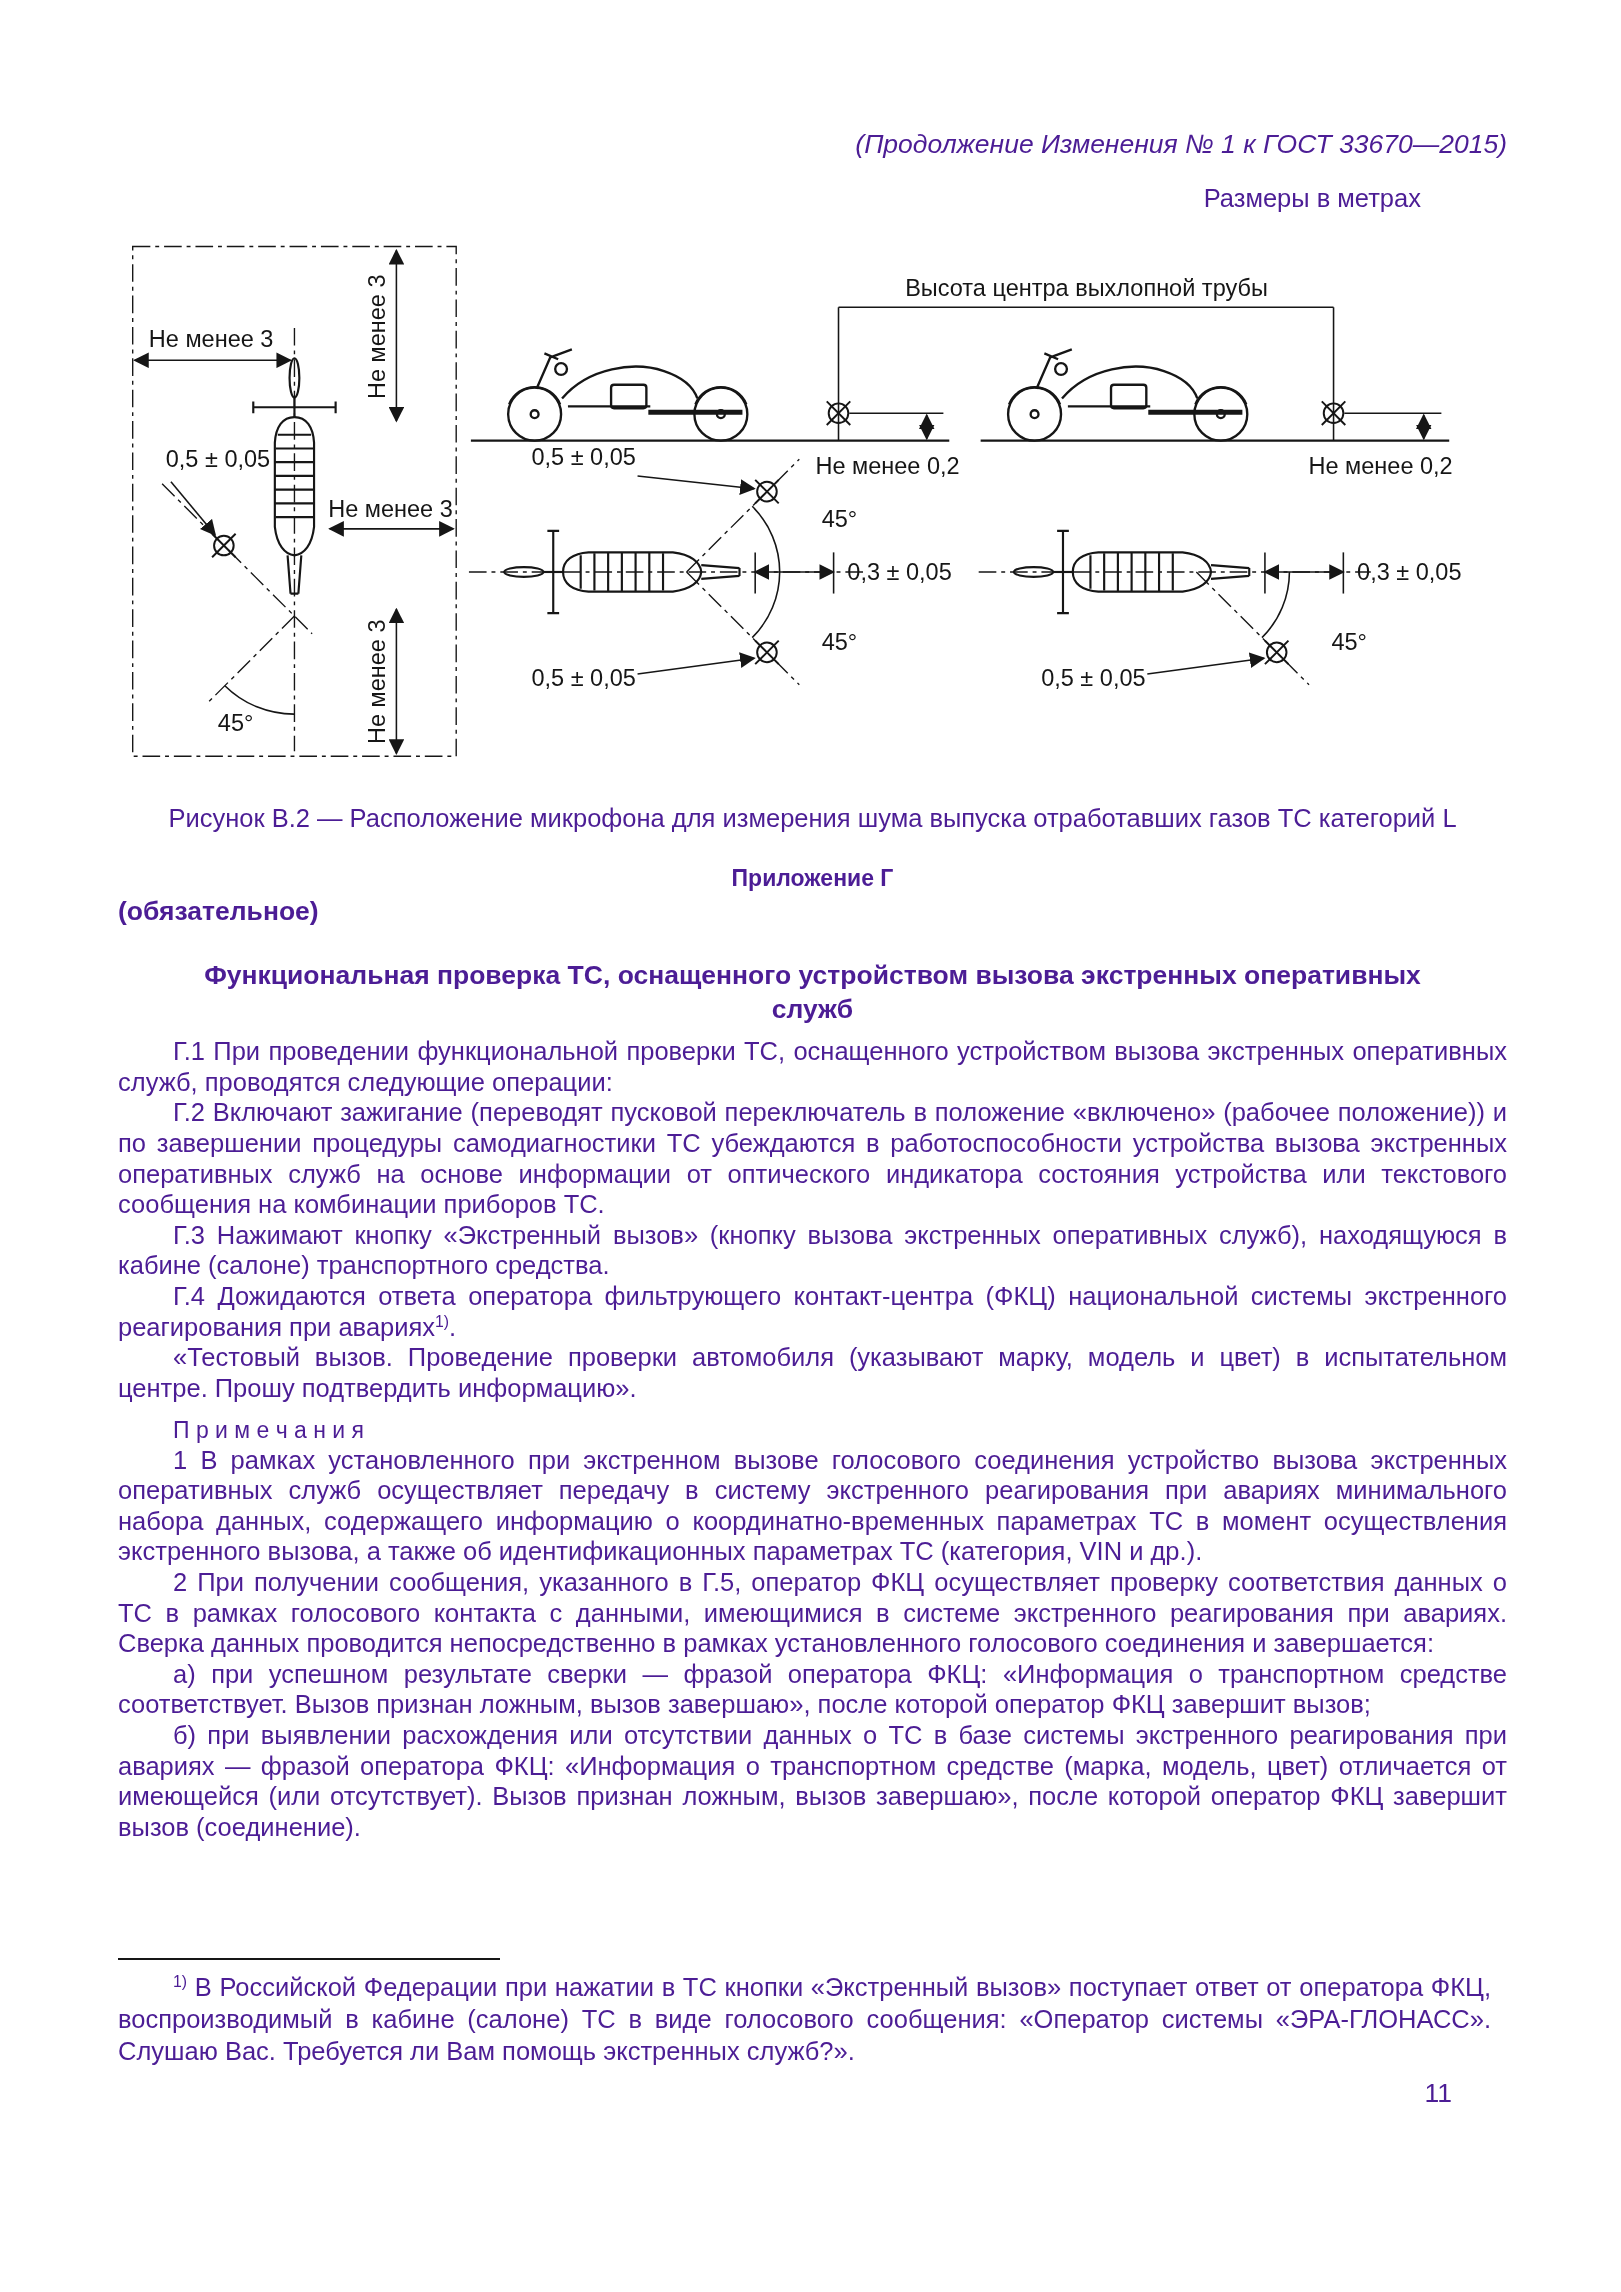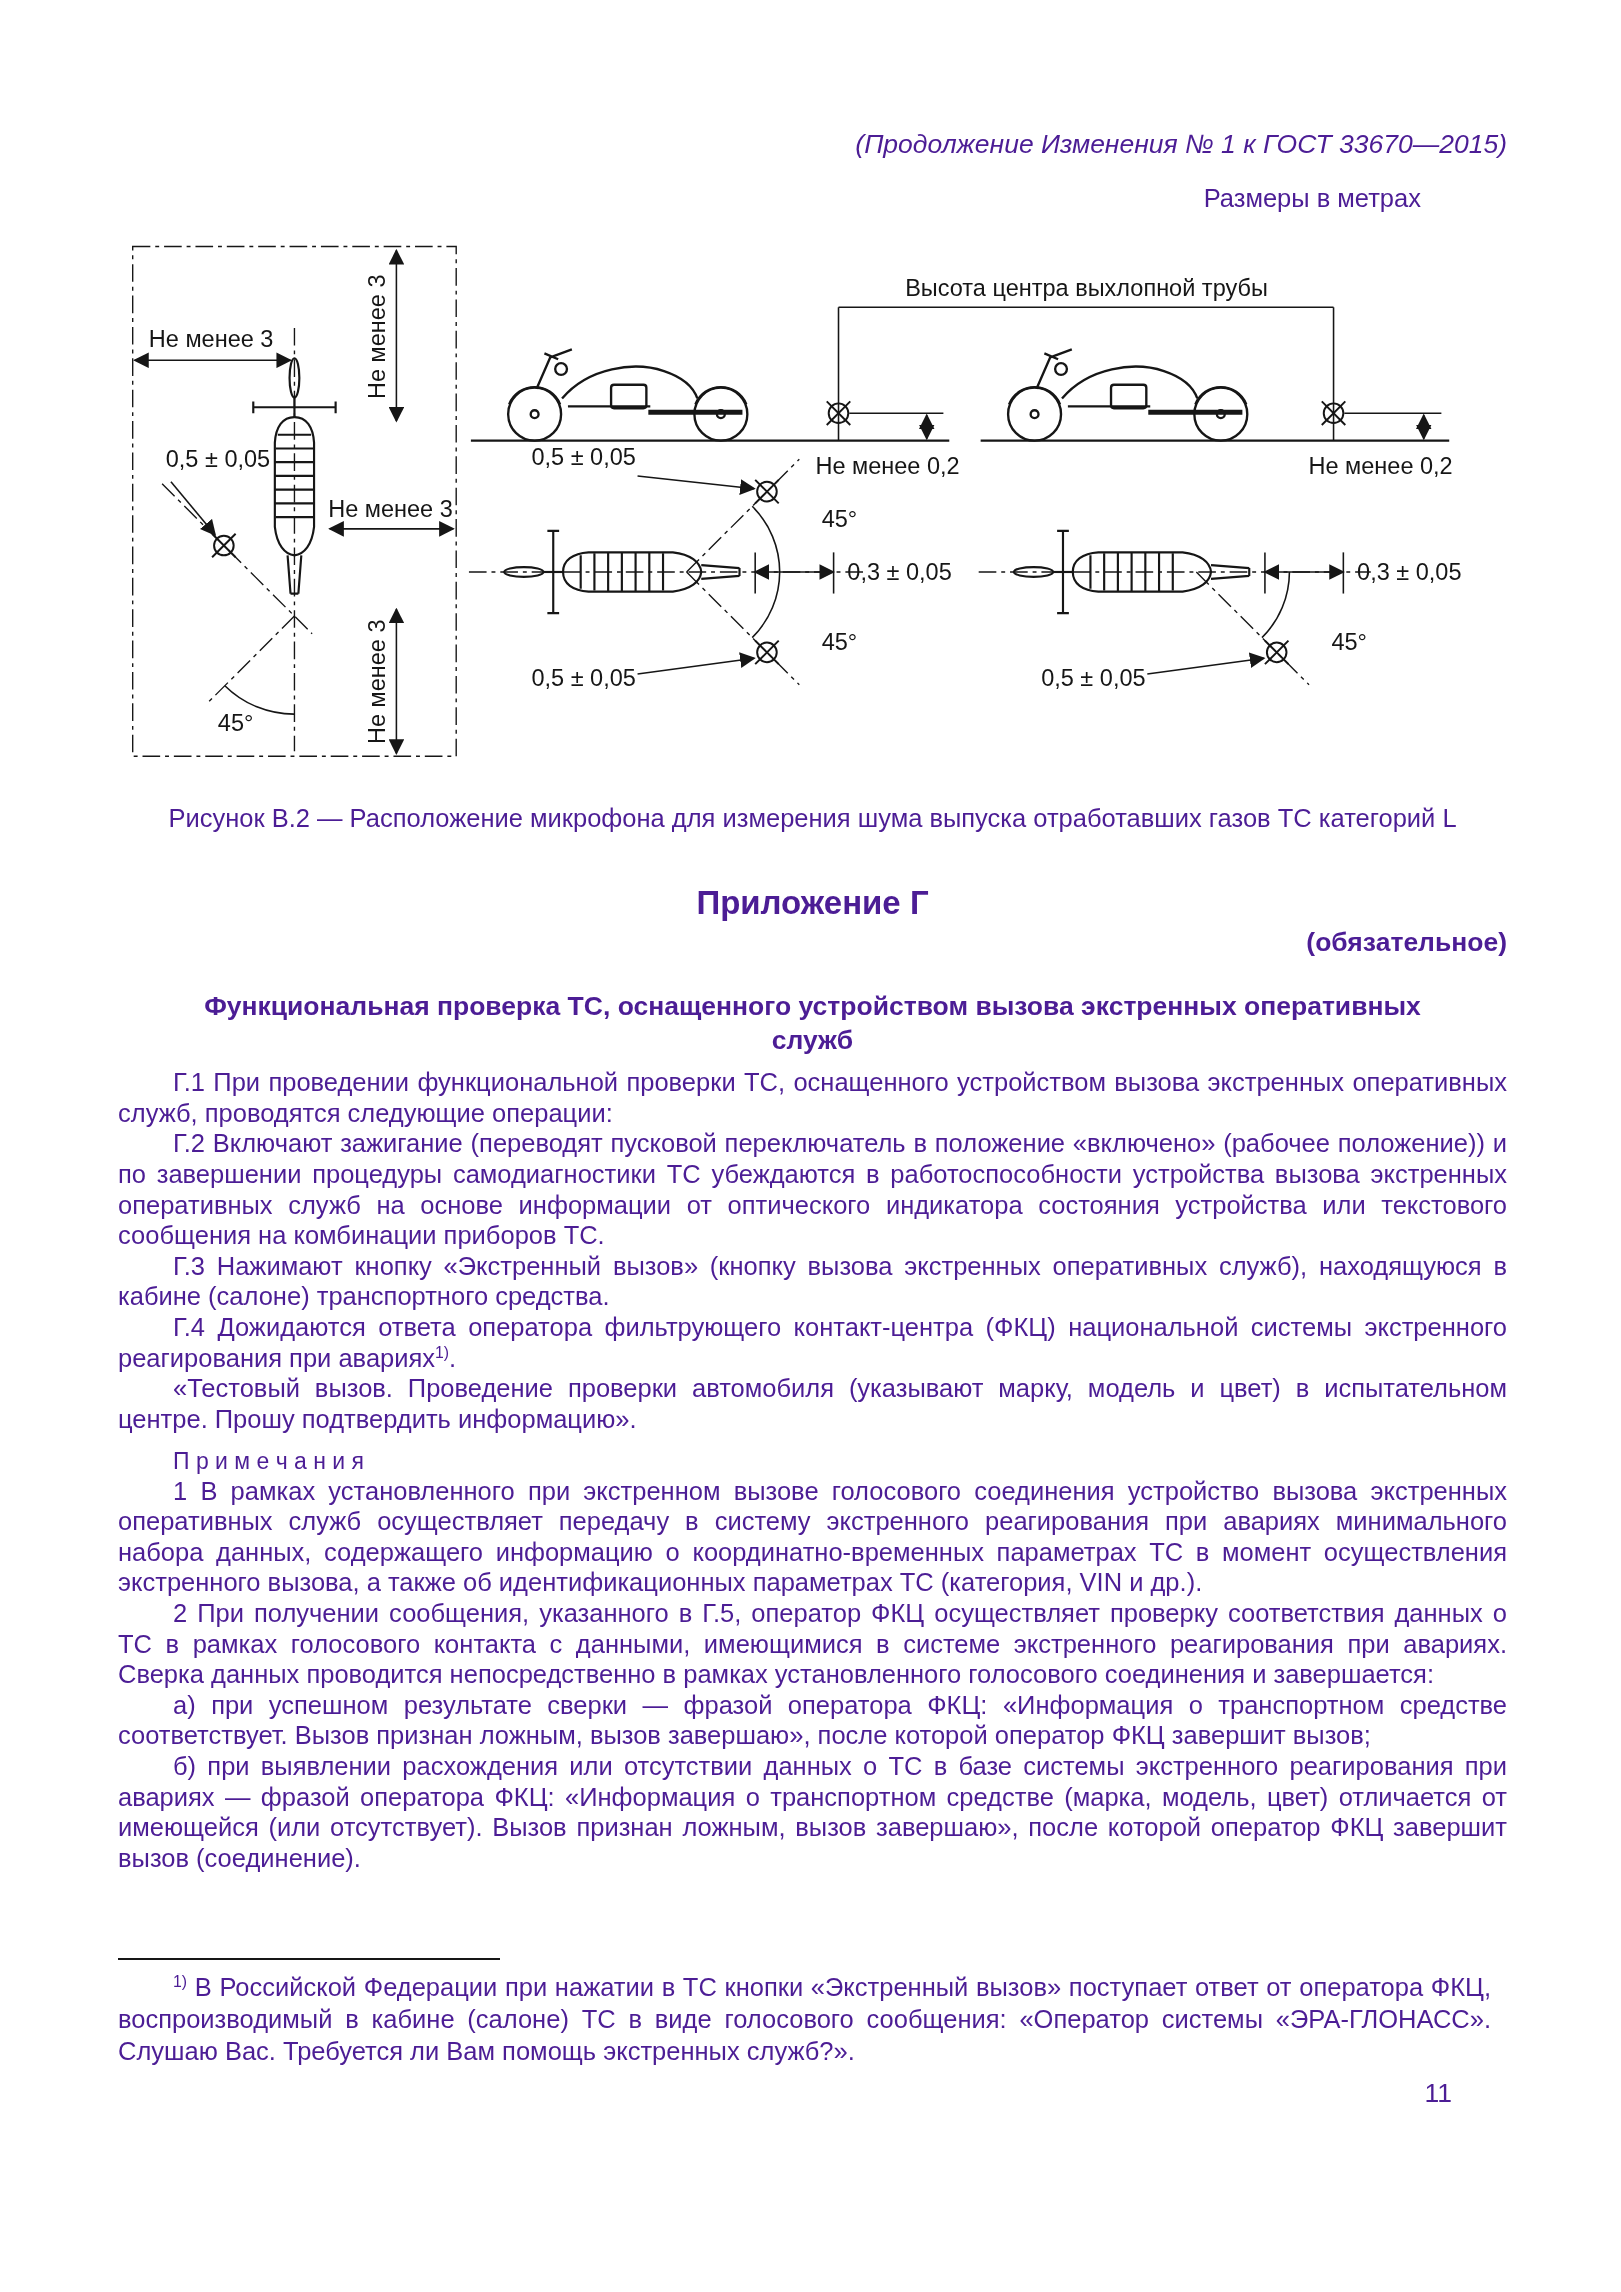--- a/index.html
+++ b/index.html
@@ -15,22 +15,22 @@
     padding:129px 114px 0 118px;
   }
   .hdr { font-style:italic; font-size:26.5px; text-align:right; }
   .units { font-size:25.5px; text-align:right; margin-top:23.5px; margin-right:86px; }
   svg.figure { display:block; width:1392px; height:549px; margin-top:9.8px; }
   svg text { font-family:"Liberation Sans", sans-serif; font-size:24px; fill:#161616; stroke:none; }
   .draw { stroke:#161616; fill:none; stroke-width:2.2; }
   .dim  { stroke:#161616; fill:none; stroke-width:1.6; }
   .axis { stroke:#161616; fill:none; stroke-width:1.4; stroke-dasharray:18 5 4 5; }
   .caption { font-size:25.5px; text-align:center; margin-top:33px; }
-  .app-title { font-size:33px; font-weight:bold; text-align:center; margin-top:49px; line-height:1.3; }
-  .app-sub   { font-size:26.5px; font-weight:bold; text-align:right; line-height:1.3; }
+  .app-title { font-size:23px; font-weight:bold; text-align:center; margin-top:31px; line-height:1.3; }
+  .app-sub   { font-size:26.5px; font-weight:bold; text-align:left; line-height:1.3; }
   .app-head  { font-size:26.5px; font-weight:bold; text-align:center; margin:29px auto 9.8px auto; max-width:1235px; line-height:1.3; }
   p.body-p { font-size:25.5px; line-height:1.2; text-align:justify; text-indent:55px; margin:0; }
   p.notes-head { font-size:23px; line-height:1.2; text-indent:55px; margin:13.7px 0 0 0; }
   sup { font-size:0.62em; line-height:0; }
   .footnote { position:absolute; left:118px; right:130px; top:1958px; }
   .fn-rule { width:382px; border-top:2px solid #161616; margin-bottom:11.8px; }
   .fn-p { font-size:25.5px; line-height:1.25; text-align:justify; text-indent:55px; margin:0; }
   .page-num { position:absolute; top:2078px; right:169px; font-size:26.5px; }
 </style>
 </head>

